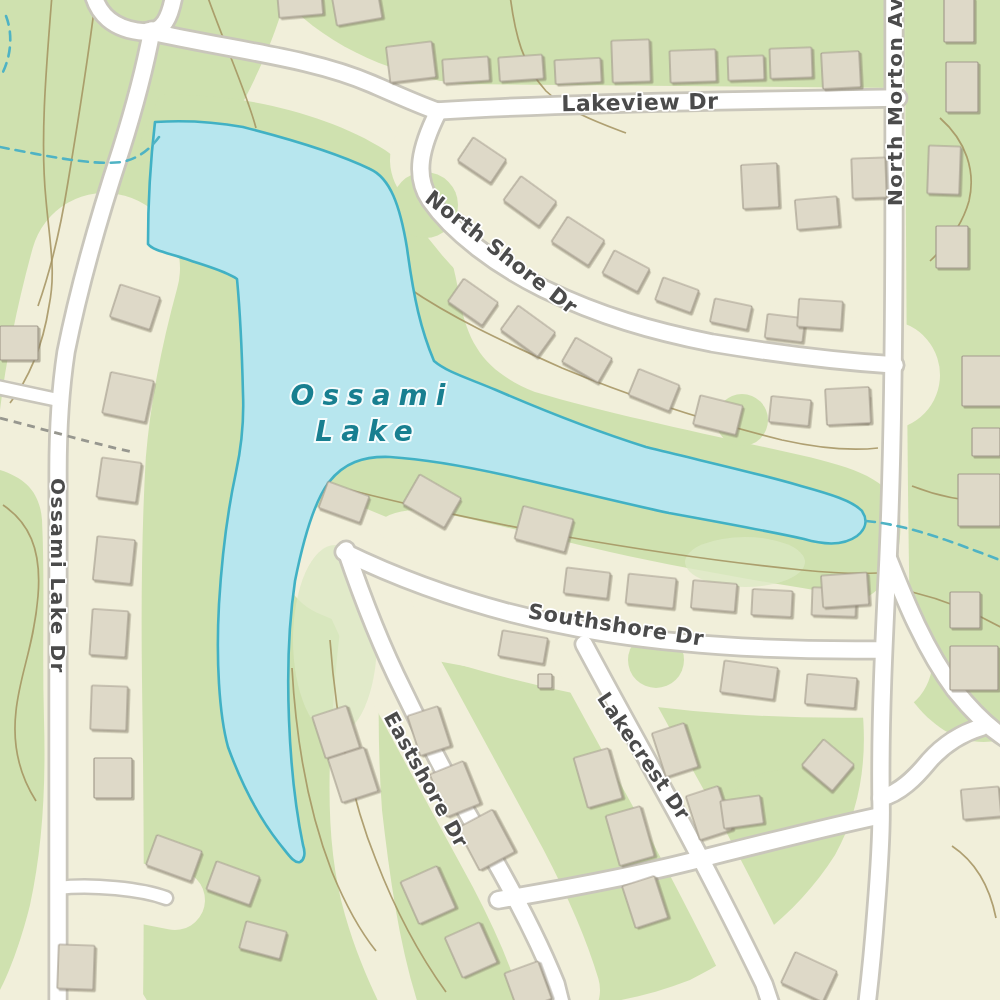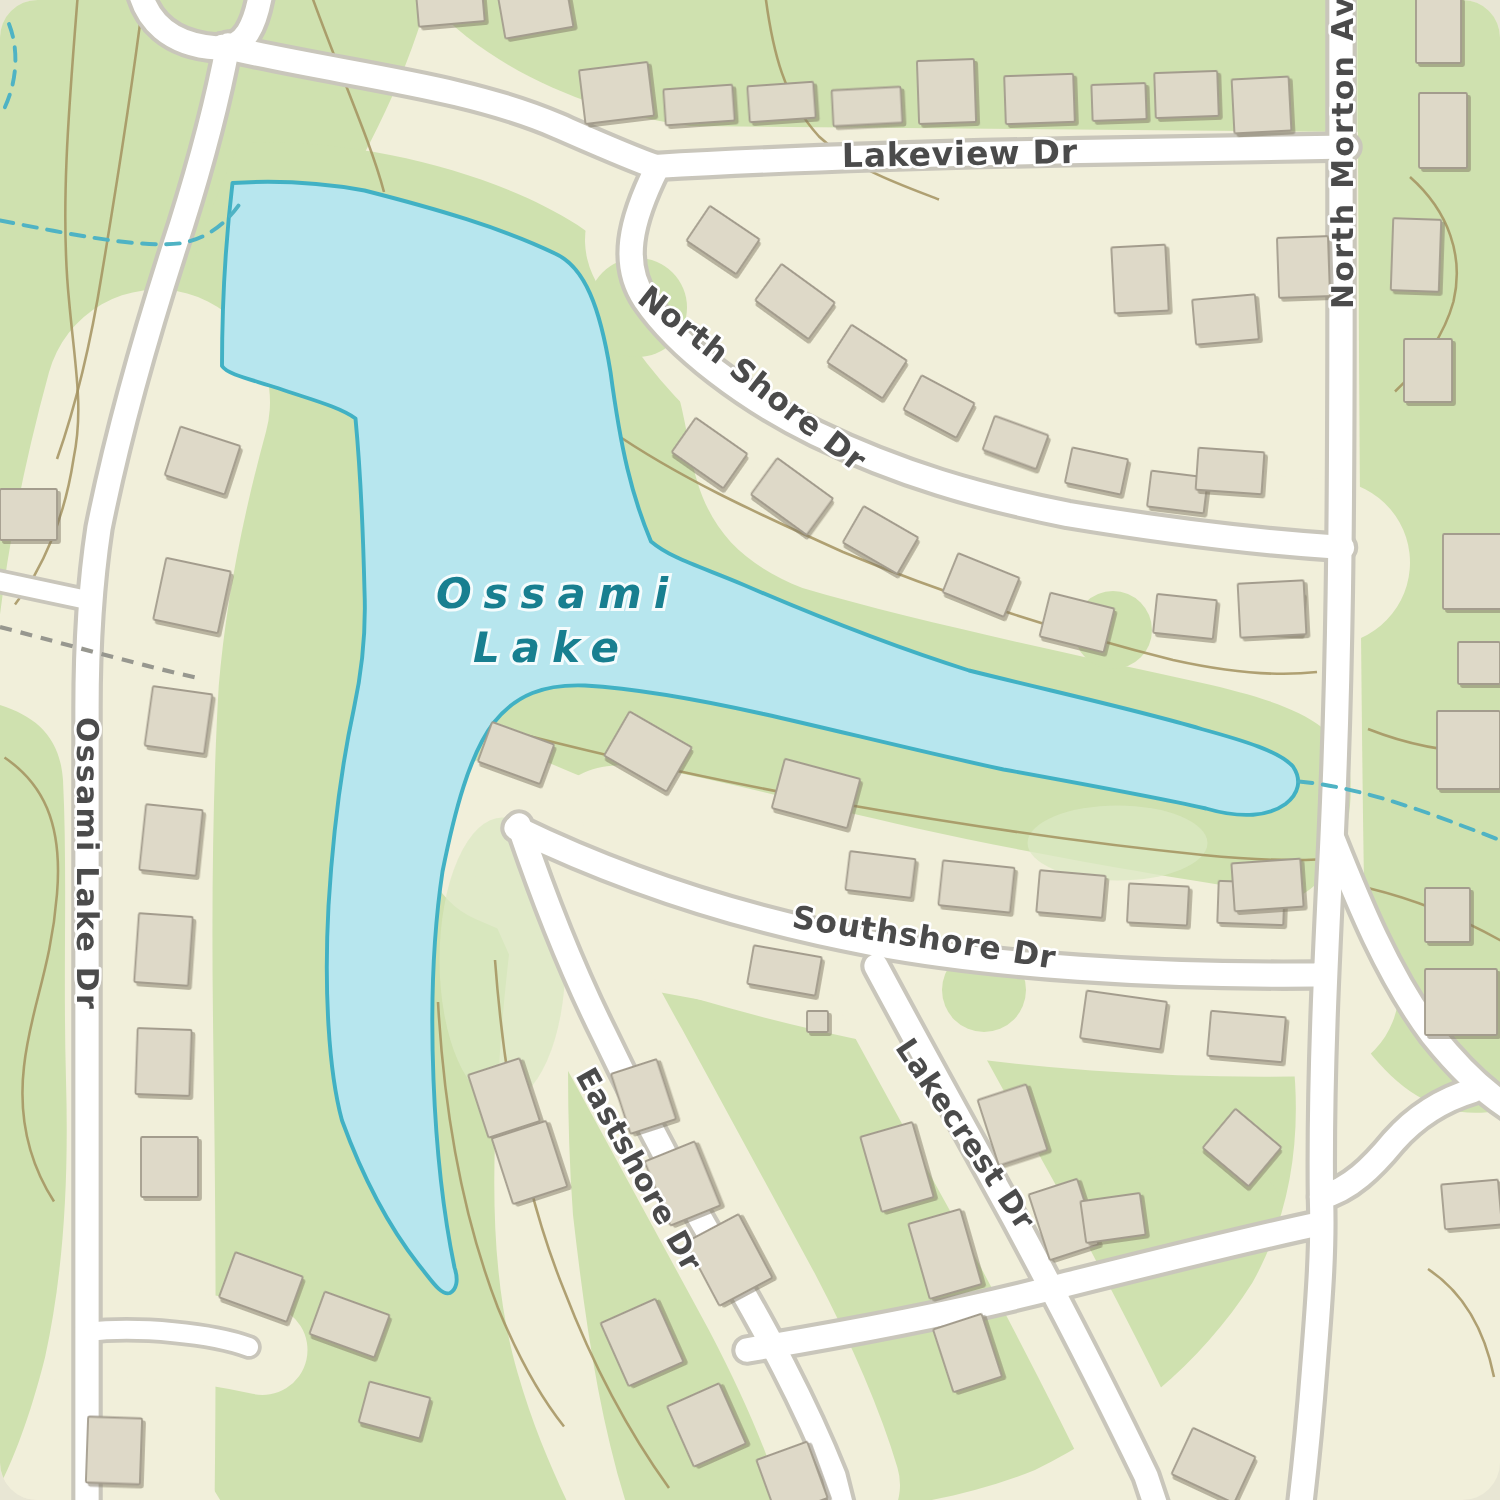--- a/index.html
+++ b/index.html
@@ -1,16 +1,16 @@
 <!DOCTYPE html>
 <html style="--base: #f1efda; --green: #cfe1af; --green_light: #dbe8c3; --water: #b7e6ee; --water_edge: #41b1c4; --road_fill: #ffffff; --road_casing: #c9c6bb; --building_fill: #ded9c8; --building_edge: #a39c8d; --contour: #a3925f; --stream: #4fb3c4; --path_dash: #97978f; --street_label: #4b4b4b; --water_label: #187f90;"><head>
 <meta charset="utf-8">
 <style>
   html,body{margin:0;padding:0;background:#e8e6d4;}
-  .map-viewport{width:1000px;height:1000px;overflow:hidden;position:relative;border-radius:25px;}
+  .map-viewport{width:1000px;height:1000px;overflow:hidden;position:relative;}
   svg{display:block;}
   .base{fill:var(--base,#f1efda);}
   .green{fill:var(--green,#cfe1af);}
   .green-light{fill:var(--green_light,#dbe8c3);opacity:.75;}
   .corridor{stroke:var(--base,#f1efda);fill:none;stroke-linecap:round;stroke-linejoin:round;}
   .contour{stroke:var(--contour,#a3925f);fill:none;stroke-width:1.7;opacity:.85;}
   .lake{fill:var(--water,#b7e6ee);stroke:var(--water_edge,#41b1c4);stroke-width:2.6;stroke-linejoin:round;}
   .road-c{stroke:var(--road_casing,#c9c6bb);fill:none;stroke-width:21;stroke-linecap:round;stroke-linejoin:round;}
   .road-f{stroke:var(--road_fill,#ffffff);fill:none;stroke-width:15.5;stroke-linecap:round;stroke-linejoin:round;}
   .road-c.minor{stroke-width:17;} .road-f.minor{stroke-width:12;}

